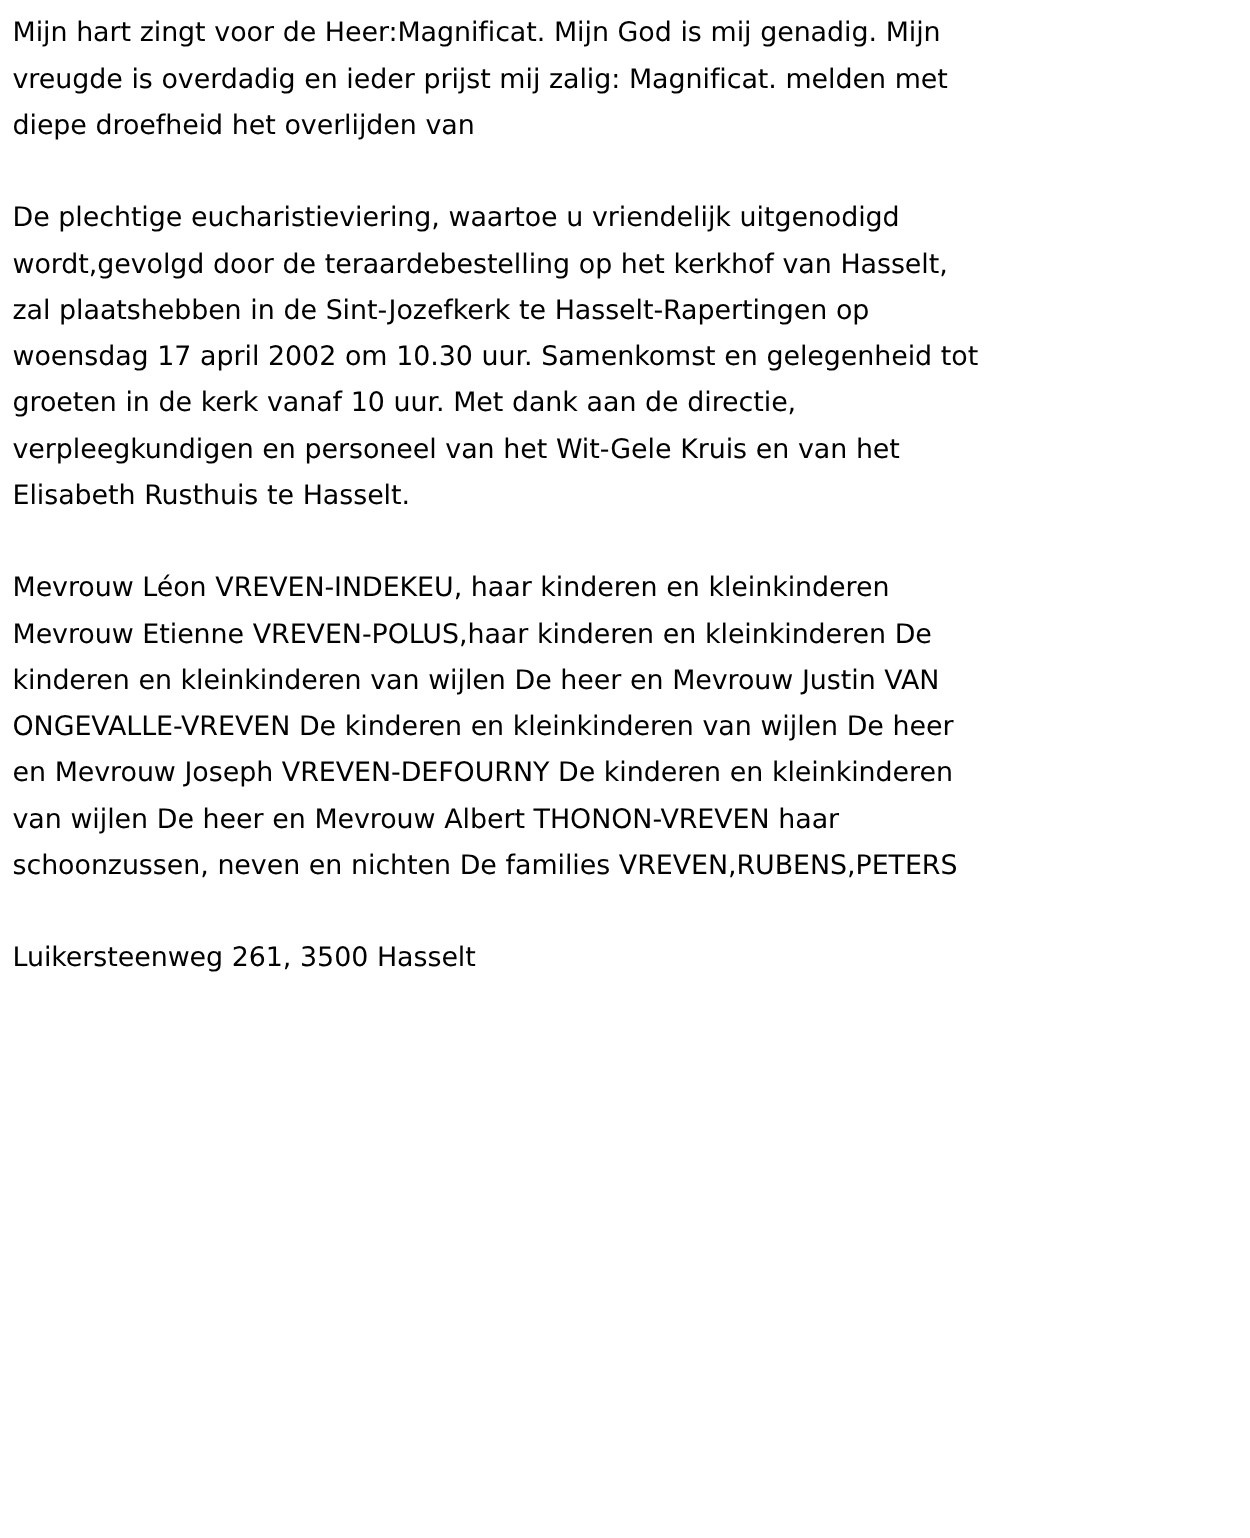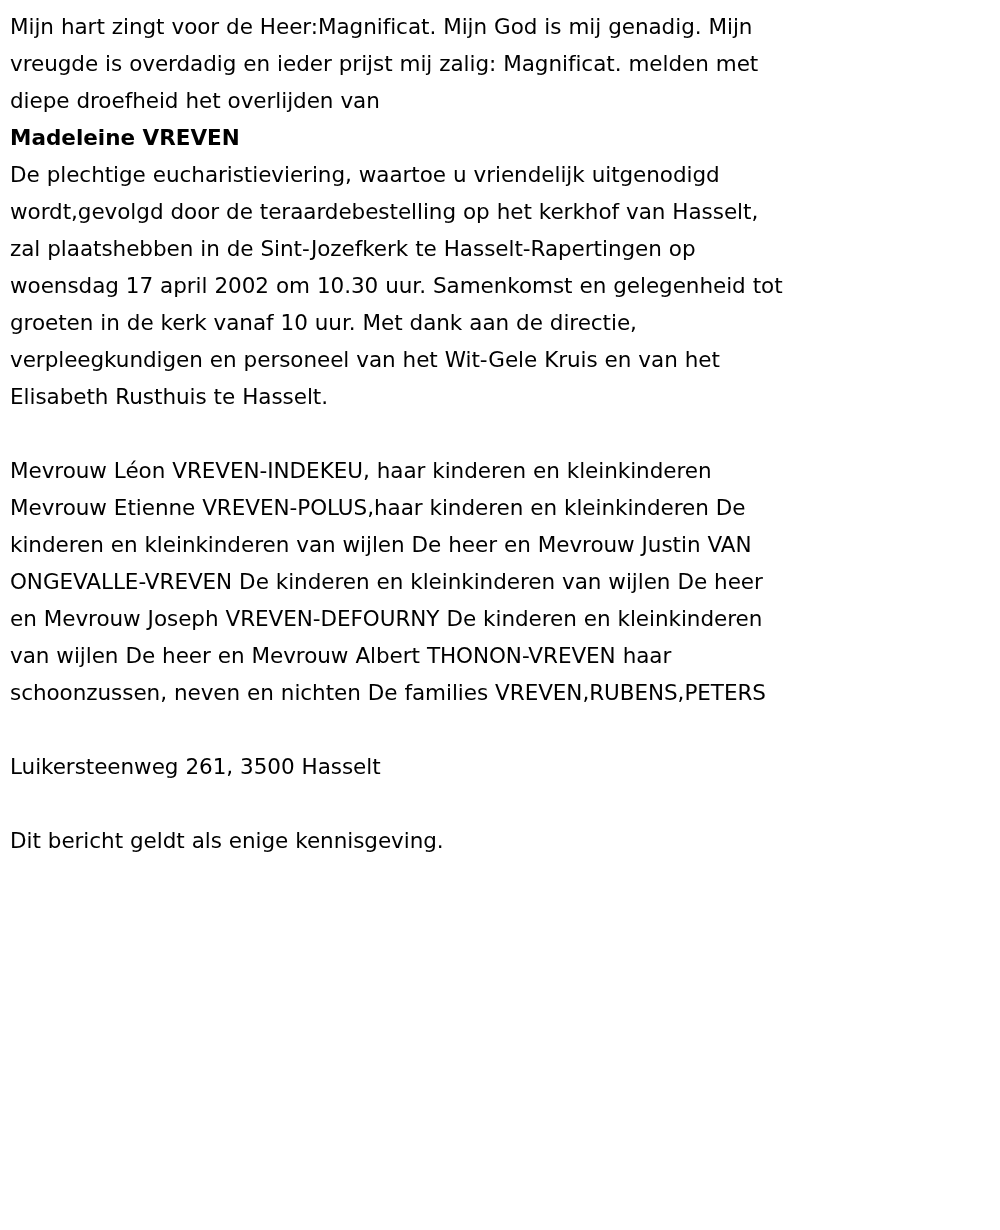--- a/index.html
+++ b/index.html
@@ -53,25 +53,23 @@
   }
 </style>
 </head>
 <body>
 
 <div class="page">
 
   <p class="block">Mijn hart zingt voor de Heer:Magnificat. Mijn God is mij genadig. Mijn vreugde is overdadig en ieder prijst mij zalig: Magnificat. melden met diepe droefheid het overlijden van</p>
 
 
-  <p class="name-line">Madeleine VREVEN</p>
 
 
   <p class="block">De plechtige eucharistieviering, waartoe u vriendelijk uitgenodigd wordt,gevolgd door de teraardebestelling op het kerkhof van Hasselt, zal plaatshebben in de Sint-Jozefkerk te Hasselt-Rapertingen op woensdag 17 april 2002 om 10.30 uur. Samenkomst en gelegenheid tot groeten in de kerk vanaf 10 uur. Met dank aan de directie, verpleegkundigen en personeel van het Wit-Gele Kruis en van het Elisabeth Rusthuis te Hasselt.</p>
 
   <p class="block">Mevrouw Léon VREVEN-INDEKEU, haar kinderen en kleinkinderen Mevrouw Etienne VREVEN-POLUS,haar kinderen en kleinkinderen De kinderen en kleinkinderen van wijlen De heer en Mevrouw Justin VAN ONGEVALLE-VREVEN De kinderen en kleinkinderen van wijlen De heer en Mevrouw Joseph VREVEN-DEFOURNY De kinderen en kleinkinderen van wijlen De heer en Mevrouw Albert THONON-VREVEN haar schoonzussen, neven en nichten De families VREVEN,RUBENS,PETERS</p>
 
 
   <p class="block tight">Luikersteenweg 261, 3500 Hasselt</p>
 
-  <p class="block">Dit bericht geldt als enige kennisgeving.</p>
 
 </div>
 
 </body></html>

